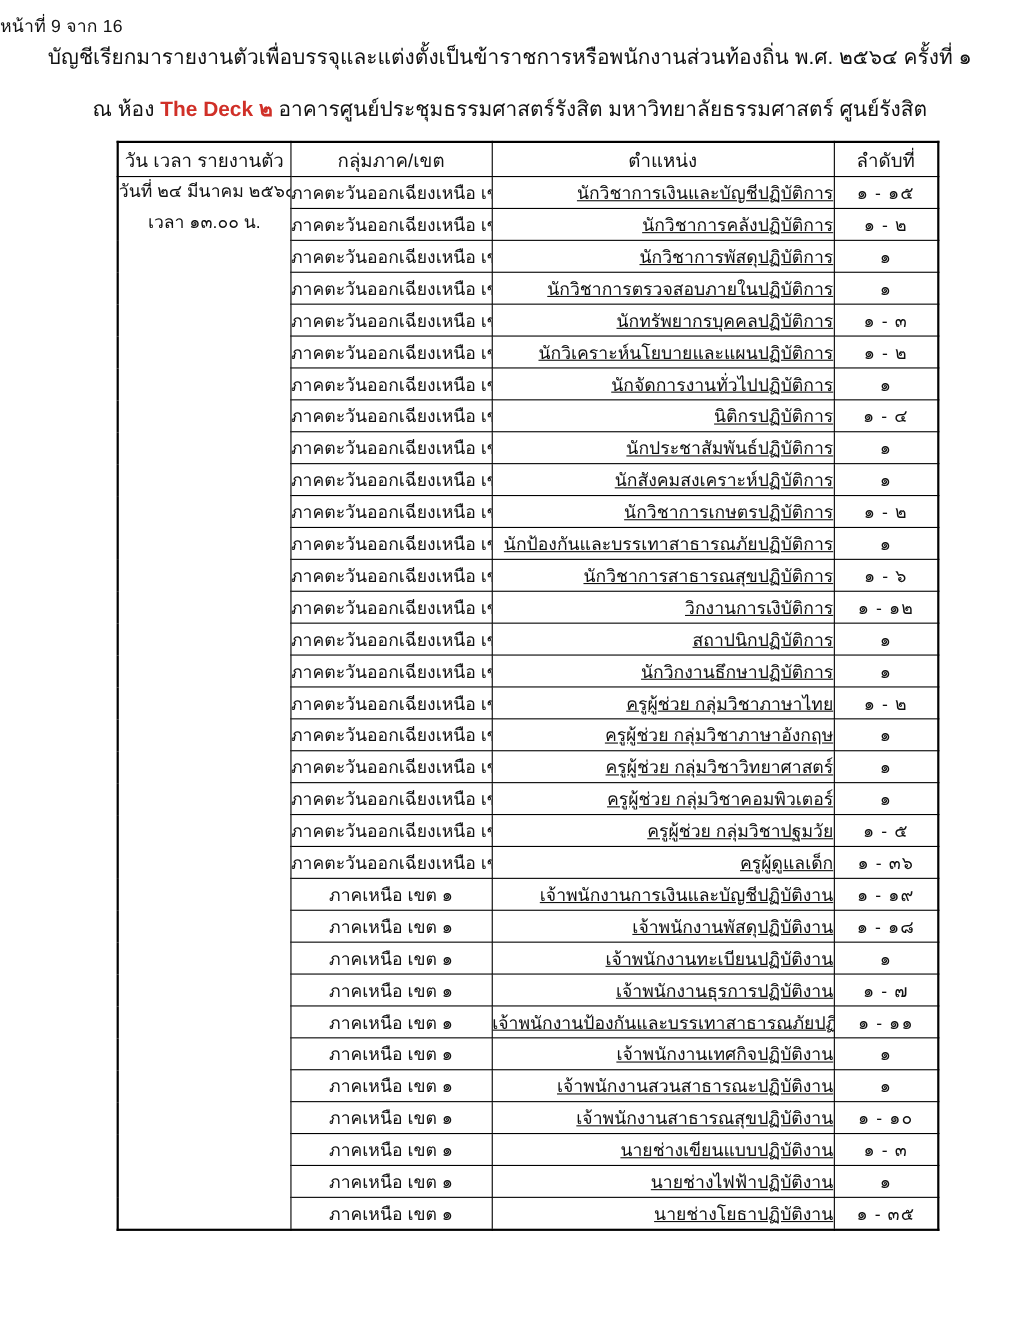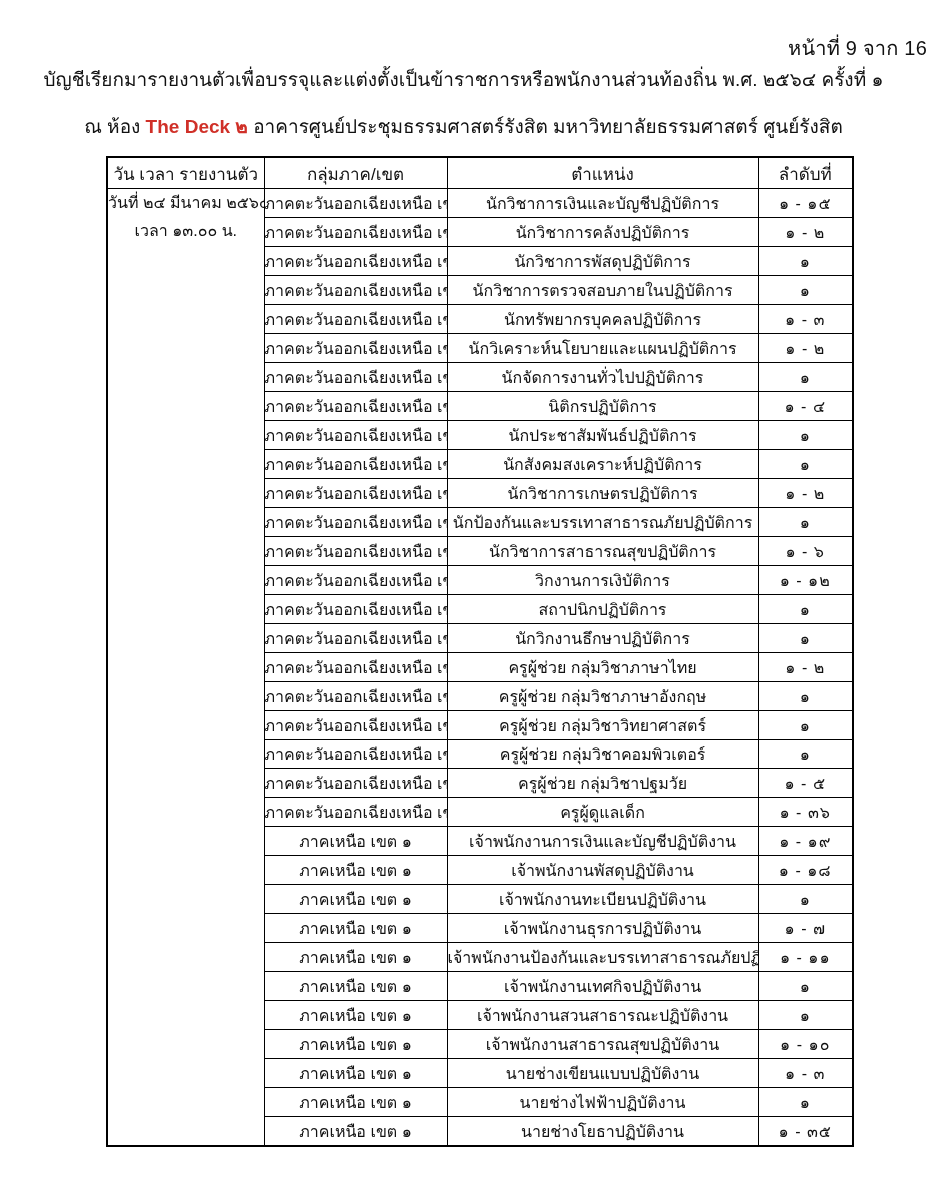--- a/index.html
+++ b/index.html
@@ -5,23 +5,23 @@
   html, body { margin: 0; padding: 0; }
   body {
     width: 927px;
     height: 1200px;
     background: #ffffff;
     color: #111111;
     font-family: "Liberation Sans", "DejaVu Sans", sans-serif;
     overflow: hidden;
   }
   .page-indicator {
-    text-align: right;
-    padding-top: 32px;
-    font-size: 20px;
+    text-align: left;
+    padding-top: 11px;
+    font-size: 16px;
     letter-spacing: 0.2px;
   }
   .title-line-1 {
     text-align: center;
     font-size: 19px;
     white-space: nowrap;
   }
   .title-line-2 {
     margin-top: 17px;
     text-align: center;
@@ -45,21 +45,21 @@
     height: 30px;
     font-weight: normal;
     font-size: 17px;
     text-align: center;
     margin-left: 32px;
   }
   .report-table td { height: 28px; font-size: 16px; }
   .date-cell { vertical-align: top; text-align: center; }
   .date-line { height: 28px; line-height: 28px; font-size: 16px; white-space: nowrap; }
   .region-cell { text-align: center; font-size: 15px; white-space: nowrap; }
-  .position-cell { text-align: center; padding-left: 5px; font-size: 16px; white-space: nowrap; }
+  .position-cell { text-align: right; padding-left: 5px; font-size: 16px; white-space: nowrap; text-decoration: underline; }
   .position-cell.small { font-size: 16px; }
   .order-cell { text-align: center; font-size: 16px; letter-spacing: 1px; border-radius: 13px; }
 </style>
 </head>
 <body style="color: rgb(17, 17, 17);">
 
 <div class="page-indicator">หน้าที่ 9 จาก 16</div>
 
 <div class="title-line-1">บัญชีเรียกมารายงานตัวเพื่อบรรจุและแต่งตั้งเป็นข้าราชการหรือพนักงานส่วนท้องถิ่น พ.ศ. ๒๕๖๔  ครั้งที่ ๑</div>
 

